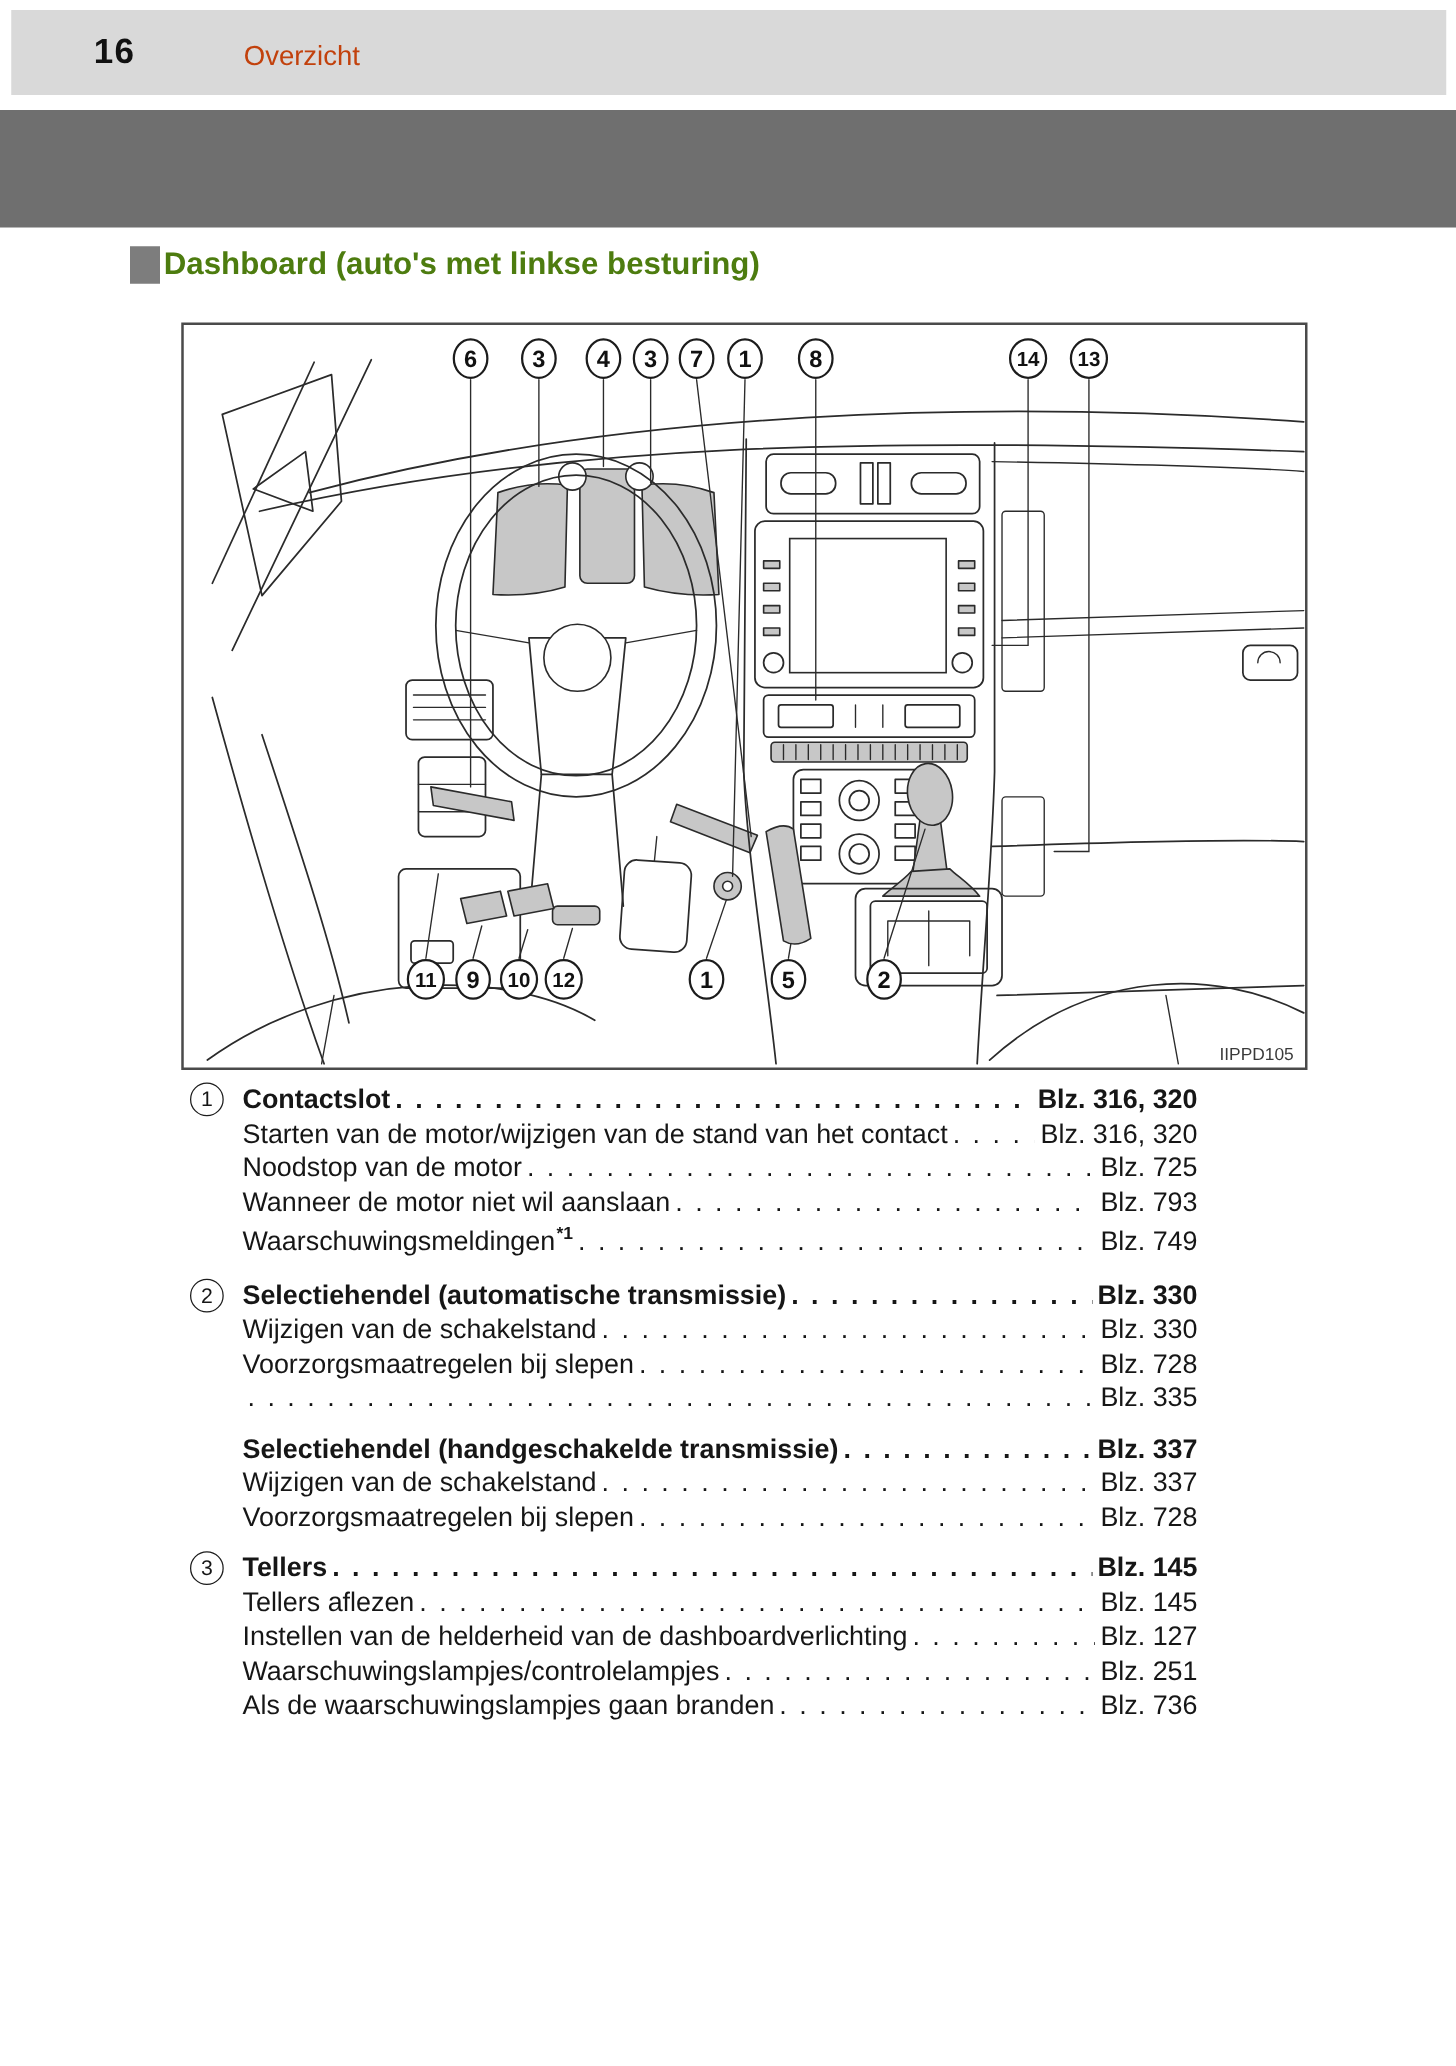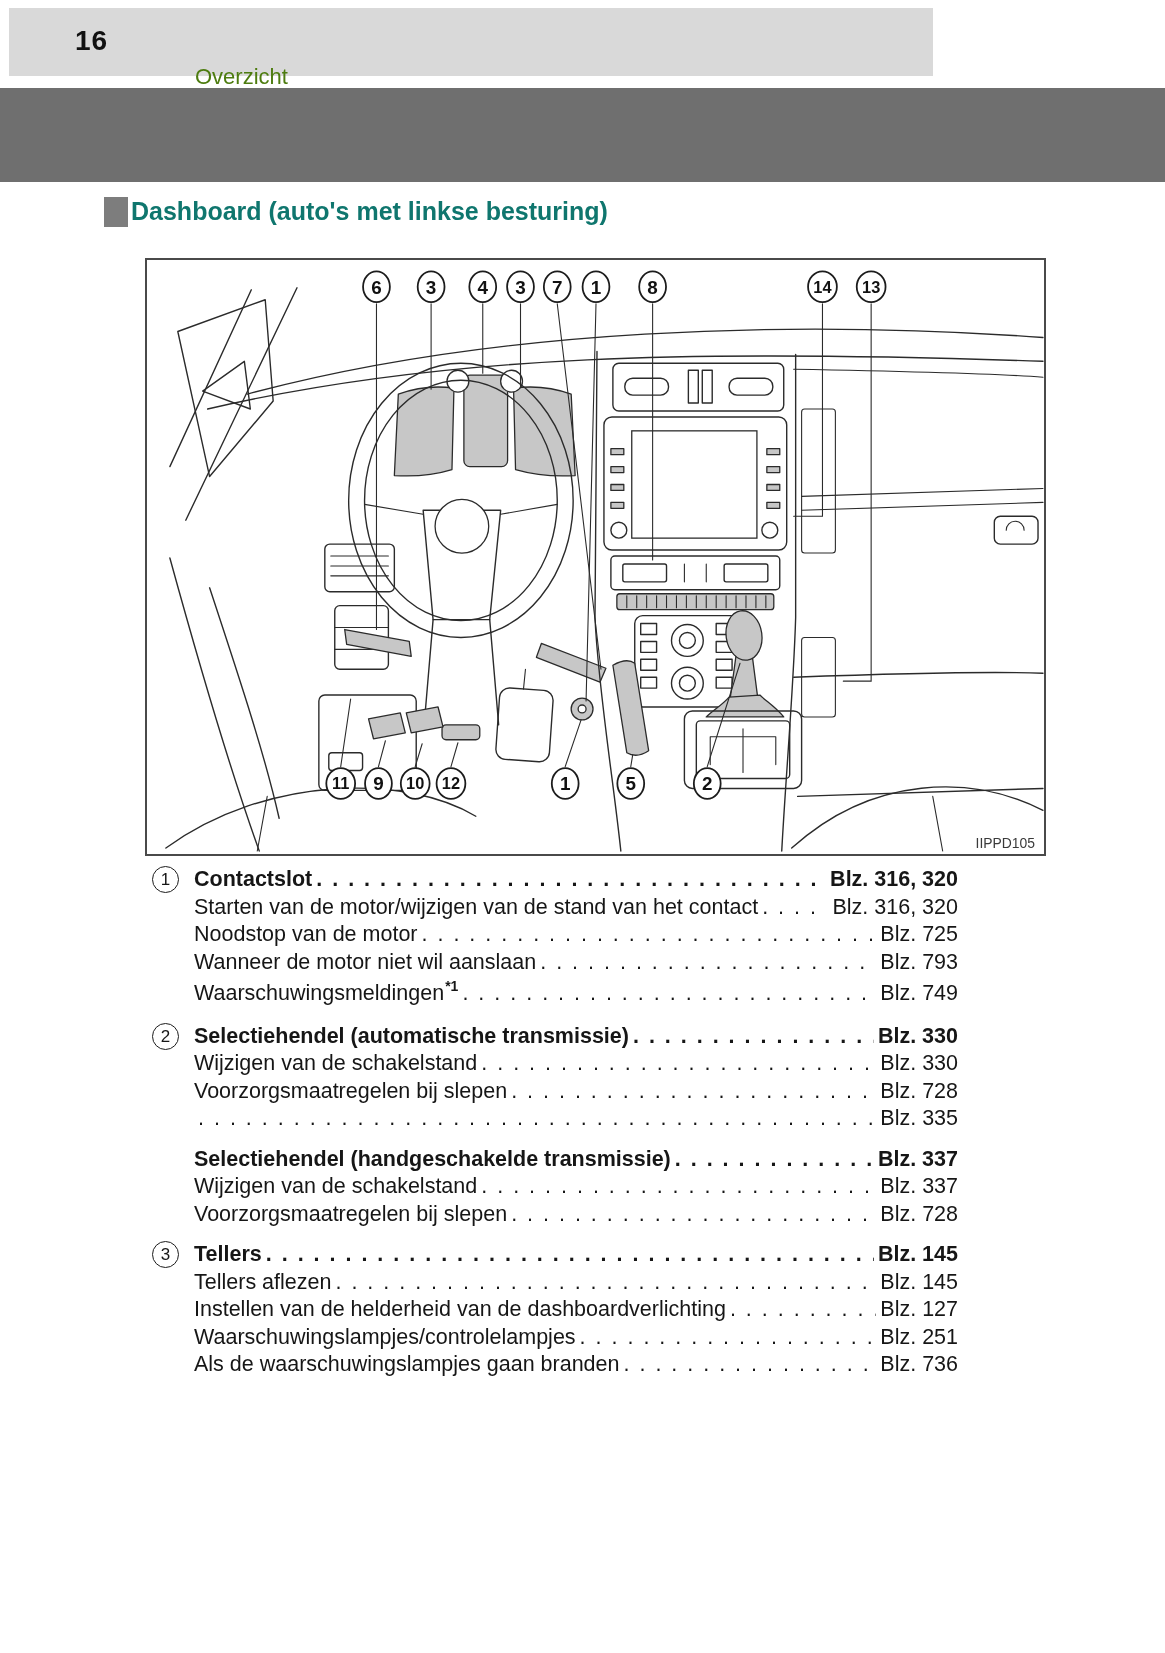--- a/index.html
+++ b/index.html
@@ -2,45 +2,45 @@
 <html><head>
 <meta charset="utf-8">
 <style>
   html,body{margin:0;padding:0;}
   body{
     width:1165px;height:1653px;position:relative;background:#ffffff;
     font-family:"Liberation Sans", sans-serif;color:#1a1a1a;
     -webkit-font-smoothing:antialiased;
   }
   .header-bar{
-    position:absolute;left:9px;top:8px;width:924px;height:68px;
+    position:absolute;left:9px;top:8px;width:1148px;height:68px;
     background:#d9d9d9;
   }
   .page-num{
     position:absolute;left:66px;top:17px;
     font-size:28px;font-weight:bold;letter-spacing:1px;color:#111;
   }
   .chapter{
     position:absolute;left:186px;top:24px;
-    font-size:22px;color:#4d7c0f;margin-top:32px;
+    font-size:22px;color:#c2410c;
   }
   .banner{
     position:absolute;left:0;top:88px;width:1165px;height:94px;
     background:#6f6f6f;
   }
   .section-title{
     position:absolute;left:104px;top:196px;
     display:flex;align-items:flex-start;
   }
   .bullet{
     width:24px;height:30px;background:#7d7d7d;
     margin-right:3px;margin-top:1px;flex:none;
   }
   .section-title h1{
-    margin:0;font-size:25px;font-weight:bold;line-height:31px;color:#0f766e;
+    margin:0;font-size:25px;font-weight:bold;line-height:31px;color:#4d7c0f;
   }
   .figure-box{
     position:absolute;left:145px;top:258px;width:901px;height:598px;
     border:2px solid #4a4a4a;background:#fff;box-sizing:border-box;
   }
   .figure-box svg{display:block;width:100%;height:100%;}
 
   
   .ln{fill:none;stroke:#2b2b2b;stroke-width:1.4;stroke-linecap:round;stroke-linejoin:round;}
   .thin{fill:none;stroke:#2b2b2b;stroke-width:1.1;stroke-linecap:round;}

